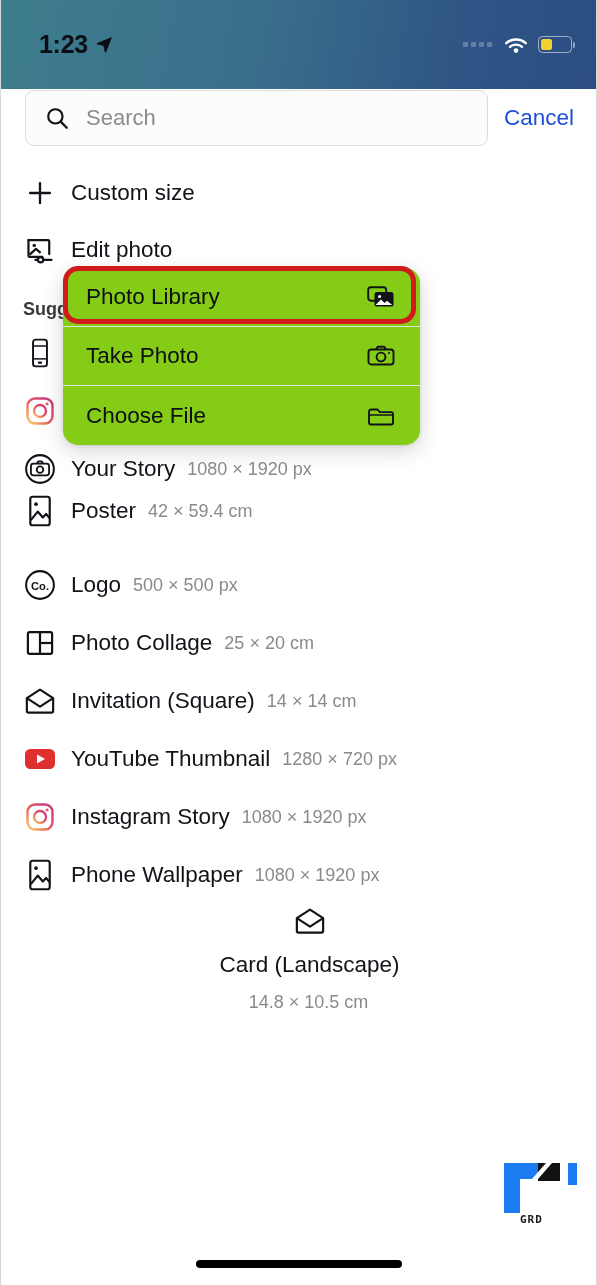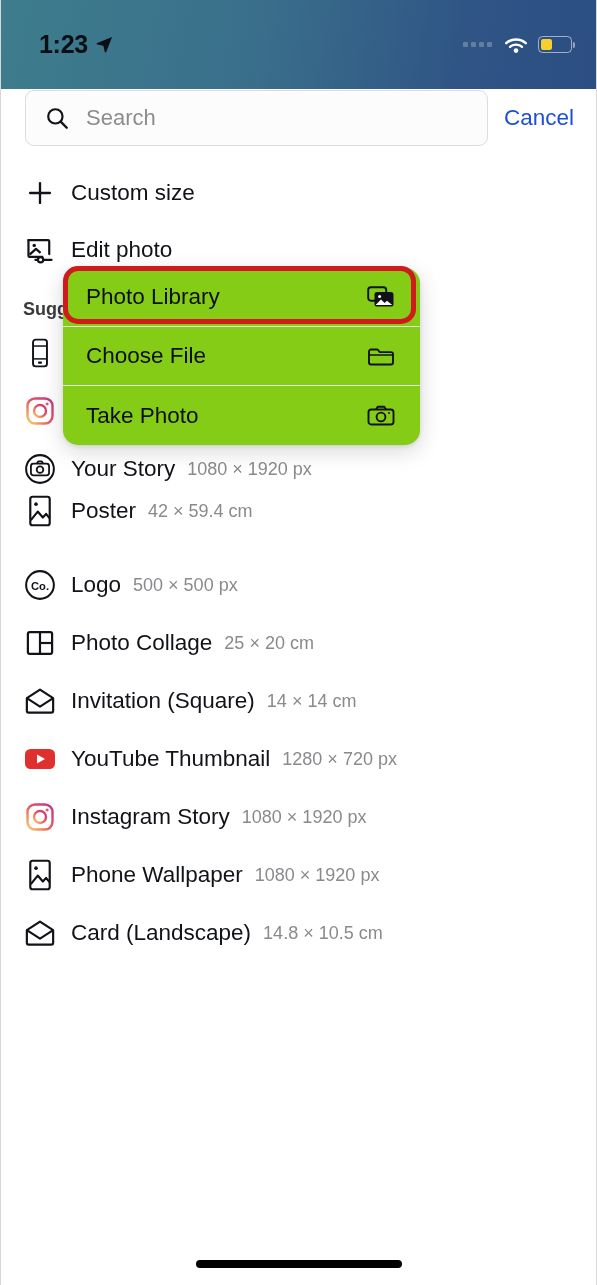--- a/index.html
+++ b/index.html
@@ -443,21 +443,21 @@
         <svg width="26" height="32" viewBox="0 0 22 28">
           <rect x="2.5" y="1.5" width="17" height="25" rx="2" fill="none" stroke="#111318" stroke-width="1.9"></rect>
           <circle cx="7.5" cy="8" r="1.6" fill="#111318"></circle>
           <path d="M3 22l6-7.5 4.5 5.2 2.8-3.2 3.2 4" fill="none" stroke="#111318" stroke-width="1.9" stroke-linejoin="round"></path>
         </svg>
       </span>
       <span class="lbl">Phone Wallpaper</span>
       <span class="dim">1080 × 1920 px</span>
     </div>
 
-    <div class="row" style="top:740px;">
+    <div class="row" style="top:740px;flex-direction:column;">
       <span class="ic">
         <svg width="32" height="28" viewBox="0 0 28 24">
           <path d="M2.5 9.5L14 2l11.5 7.5v11a1.6 1.6 0 01-1.6 1.6H4.1a1.6 1.6 0 01-1.6-1.6v-11z" fill="none" stroke="#111318" stroke-width="1.9" stroke-linejoin="round"></path>
           <path d="M2.5 9.5L14 17l11.5-7.5" fill="none" stroke="#111318" stroke-width="1.9" stroke-linejoin="round"></path>
         </svg>
       </span>
       <span class="lbl">Card (Landscape)</span>
       <span class="dim">14.8 × 10.5 cm</span>
     </div>
 
@@ -471,41 +471,51 @@
         <svg width="28" height="24" viewBox="0 0 28 24">
           <rect x="1.2" y="2.2" width="18" height="13.5" rx="2.6" fill="none" stroke="#111318" stroke-width="1.9"></rect>
           <rect x="7.5" y="7" width="19" height="14.5" rx="2.6" fill="#111318"></rect>
           <circle cx="12.6" cy="11.6" r="1.5" fill="#ffffff"></circle>
           <path d="M8.6 20l5.4-5.4 3.6 3.4 2.4-2.2 5.2 4.2z" fill="#ffffff"></path>
         </svg>
       </span>
     </div>
 
     <div class="dd-item">
-      <span class="t">Choose File</span>
-      <span class="ic">
-        <svg width="28" height="24" viewBox="0 0 28 24">
-          <path d="M2 7.5a2 2 0 012-2h6.6l2.2 2.6H24a2 2 0 012 2v8.4a2 2 0 01-2 2H4a2 2 0 01-2-2V7.5z" fill="none" stroke="#111318" stroke-width="1.9" stroke-linejoin="round"></path>
-          <line x1="2" y1="11" x2="26" y2="11" stroke="#111318" stroke-width="1.7"></line>
-        </svg>
-      </span>
-    </div>
-
-    <div class="dd-item">
       <span class="t">Take Photo</span>
       <span class="ic">
         <svg width="28" height="24" viewBox="0 0 28 24">
           <rect x="1.5" y="5.5" width="25" height="15" rx="2.8" fill="none" stroke="#111318" stroke-width="1.9"></rect>
           <path d="M9 5.5l1.7-2.8h6.6l1.7 2.8" fill="none" stroke="#111318" stroke-width="1.9" stroke-linejoin="round"></path>
           <circle cx="14" cy="13" r="4.4" fill="none" stroke="#111318" stroke-width="1.9"></circle>
           <circle cx="22" cy="9" r="1" fill="#111318"></circle>
         </svg>
       </span>
     </div>
 
+    <div class="dd-item">
+      <span class="t">Choose File</span>
+      <span class="ic">
+        <svg width="28" height="24" viewBox="0 0 28 24">
+          <path d="M2 7.5a2 2 0 012-2h6.6l2.2 2.6H24a2 2 0 012 2v8.4a2 2 0 01-2 2H4a2 2 0 01-2-2V7.5z" fill="none" stroke="#111318" stroke-width="1.9" stroke-linejoin="round"></path>
+          <line x1="2" y1="11" x2="26" y2="11" stroke="#111318" stroke-width="1.7"></line>
+        </svg>
+      </span>
+    </div>
+
   </div>
 
   <div class="highlight-ring"></div>
 
+  <div class="watermark">
+    <svg width="86" height="58" viewBox="0 0 86 58">
+      <path d="M6 4h44v16H22v34H6z" fill="#1a7cf0"></path>
+      <path d="M40 4h22v18H40z" fill="#111111"></path>
+      <path d="M40 22L62 4v18z" fill="#111111"></path>
+      <path d="M34 20l14-16h6L40 20z" fill="#ffffff"></path>
+      <rect x="70" y="4" width="9" height="22" fill="#1a7cf0"></rect>
+    </svg>
+    <span class="wm-txt">GRD</span>
+  </div>
 
   <div class="home-ind"></div>
 
 </div>
 
 </body></html>

